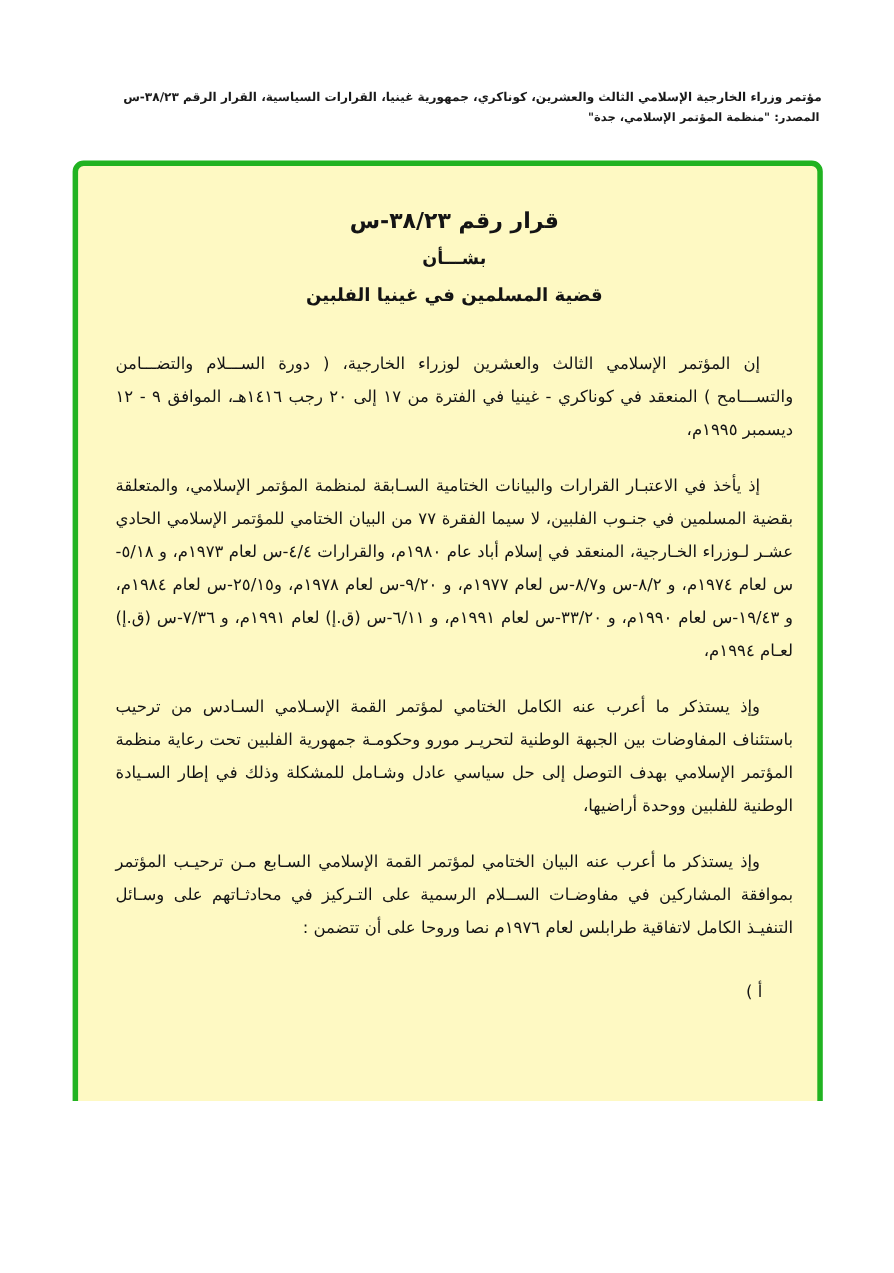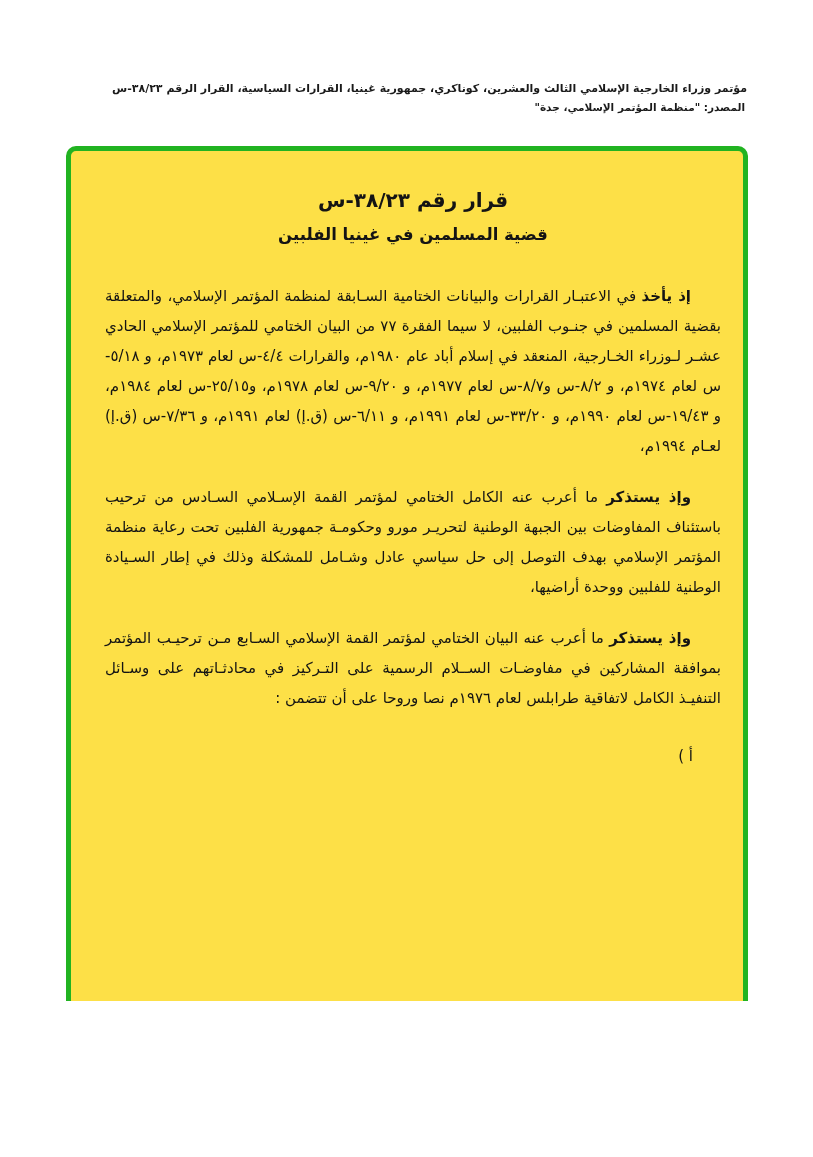--- a/index.html
+++ b/index.html
@@ -41,21 +41,21 @@
   .frame {
     position: absolute;
     top: 146px;
     left: 66px;
     width: 682px;
     min-height: 910px;
     border: 5px solid #21b321;
     border-radius: 10px;
     padding: 26px 22px 18px 34px;
     direction: rtl;
-    background: #fde047;
+    background: #fef9c3;
   }
   .title {
     text-align: center;
     font-weight: bold;
     font-size: 20px;
     line-height: 26px;
     margin-top: 10px;
     letter-spacing: 0.5px;
   }
   .subtitle {
@@ -77,21 +77,21 @@
   }
   .para {
     direction: rtl;
     text-align: justify;
     font-size: 15px;
     line-height: 30px;
     margin: 0 0 21px 0;
     text-indent: 30px;
   }
   .lead {
-    font-weight: bold;
+    font-weight: normal;
     margin-top: 24px;
   }
   .list-item {
     direction: rtl;
     display: flex;
     align-items: flex-start;
     margin-top: 28px;
     padding-right: 28px;
     font-size: 15px;
     line-height: 30px;
@@ -120,25 +120,27 @@
 
   <div class="header">
     <div class="hline1">مؤتمر وزراء الخارجية الإسلامي الثالث والعشرين، كوناكري، جمهورية غينيا، القرارات السياسية، القرار الرقم ٣٨/٢٣-س</div>
     <div class="hline2">المصدر:  "منظمة المؤتمر الإسلامي، جدة"</div>
   </div>
 
   <div class="frame" style="border-color: rgb(33, 179, 33);">
 
     <div class="title">قرار رقم ٣٨/٢٣-س</div>
 
+    <div class="subtitle">بشـــأن</div>
 
     <div class="subject">قضية المسلمين في غينيا الفلبين</div>
 
     <div class="doc-body">
 
+      <p class="para"><span>إن المؤتمر الإسلامي الثالث والعشرين لوزراء الخارجية، ( دورة الســـلام والتضـــامن والتســـامح ) المنعقد في كوناكري - غينيا في الفترة من ١٧ إلى ٢٠ رجب ١٤١٦هـ، الموافق ٩ - ١٢ ديسمبر ١٩٩٥م،</span></p>
 
       <p class="para"><span class="lead">إذ يأخذ</span> <span>في الاعتبـار القرارات والبيانات الختامية السـابقة لمنظمة المؤتمر الإسلامي، والمتعلقة بقضية المسلمين في جنـوب الفلبين، لا سيما الفقرة ٧٧ من البيان الختامي للمؤتمر الإسلامي الحادي عشـر لـوزراء الخـارجية، المنعقد في إسلام أباد عام ١٩٨٠م، والقرارات ٤/٤-س لعام ١٩٧٣م، و ٥/١٨-س لعام ١٩٧٤م، و ٨/٢-س و٨/٧-س لعام ١٩٧٧م، و ٩/٢٠-س لعام ١٩٧٨م، و٢٥/١٥-س لعام ١٩٨٤م، و ١٩/٤٣-س لعام ١٩٩٠م، و ٣٣/٢٠-س لعام ١٩٩١م، و ٦/١١-س (ق.إ) لعام ١٩٩١م، و ٧/٣٦-س (ق.إ) لعـام ١٩٩٤م،</span></p>
 
       <p class="para"><span class="lead">وإذ يستذكر</span> <span>ما أعرب عنه الكامل الختامي لمؤتمر القمة الإسـلامي السـادس من ترحيب باستئناف المفاوضات بين الجبهة الوطنية لتحريـر مورو وحكومـة جمهورية الفلبين تحت رعاية منظمة المؤتمر الإسلامي بهدف التوصل إلى حل سياسي عادل وشـامل للمشكلة وذلك في إطار السـيادة الوطنية للفلبين ووحدة أراضيها،</span></p>
 
       <p class="para"><span class="lead">وإذ يستذكر</span> <span>ما أعرب عنه البيان الختامي لمؤتمر القمة الإسلامي السـابع مـن ترحيـب المؤتمر بموافقة المشاركين في مفاوضـات الســلام الرسمية على التـركيز في محادثـاتهم على وسـائل التنفيـذ الكامل لاتفاقية طرابلس لعام ١٩٧٦م نصا وروحا على أن تتضمن :</span></p>
 
       <div class="list-item">
         <span class="marker">أ )</span>
       </div>

